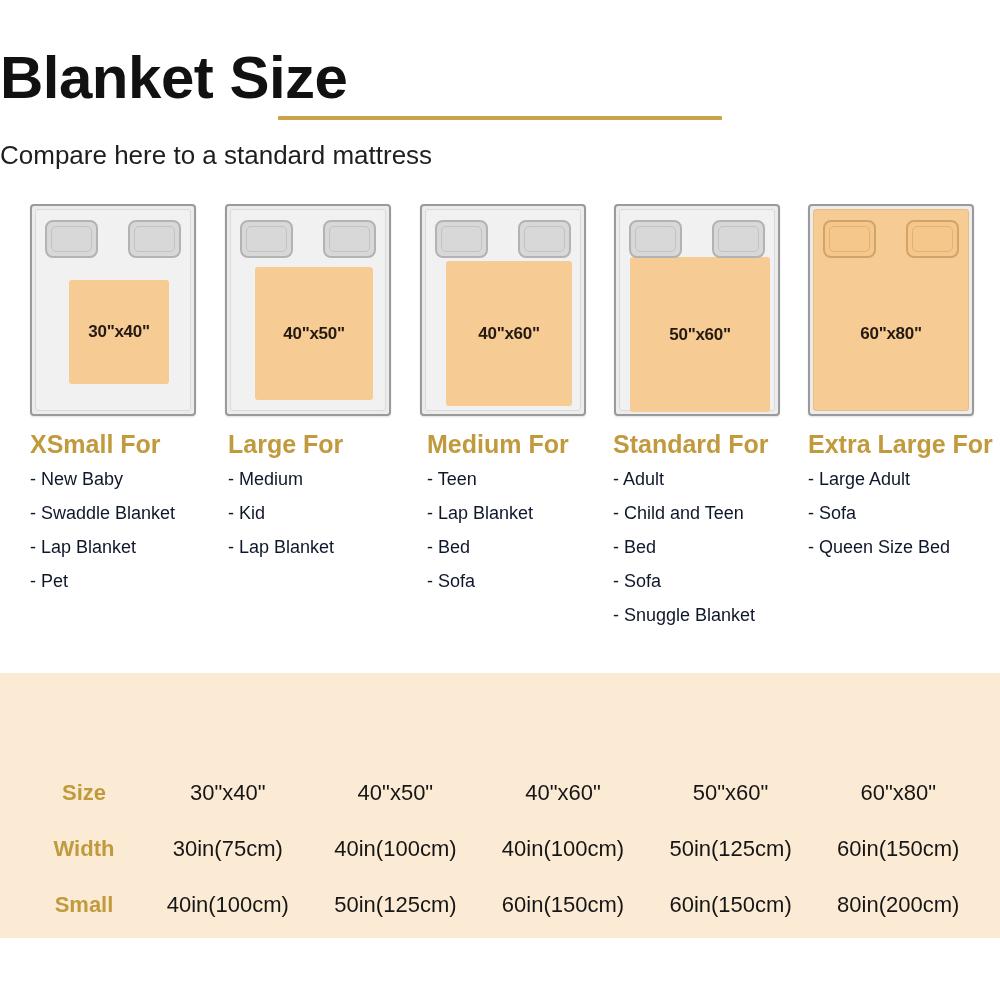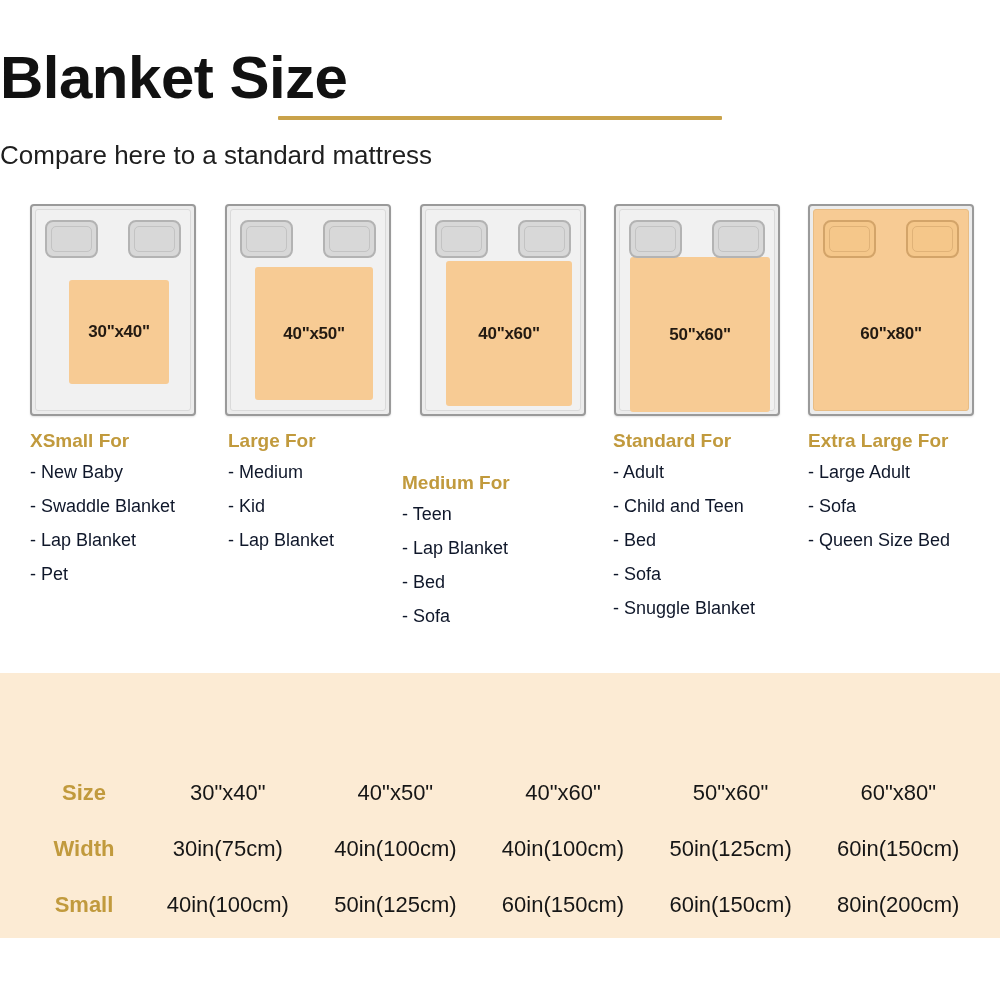--- a/index.html
+++ b/index.html
@@ -97,21 +97,21 @@
     font-size:17px;
     font-weight:bold;
     color:#231a12;
     letter-spacing:-0.3px;
   }
 
   
   #uses { position:absolute; top:430px; left:0; width:1000px; }
   .use-col { position:absolute; top:0; width:200px; }
   .use-heading {
-    font-size:19px;
+    font-size:25px;
     font-weight:bold;
     color:#c19a3d;
     margin-bottom:11px;
     white-space:nowrap;
   }
   .use-item {
     font-size:18px;
     color:#0f172a;
     line-height:1.0;
     margin-bottom:16px;
@@ -212,21 +212,21 @@
       <div class="use-item">- Swaddle Blanket</div>
       <div class="use-item">- Lap Blanket</div>
       <div class="use-item">- Pet</div>
     </div>
     <div class="use-col" style="left: 228px;">
       <div class="use-heading">Large For</div>
       <div class="use-item">- Medium</div>
       <div class="use-item">- Kid</div>
       <div class="use-item">- Lap Blanket</div>
     </div>
-    <div class="use-col" style="left: 402px; margin-top: 42px;">
+    <div class="use-col" style="left: 427px;">
       <div class="use-heading">Medium For</div>
       <div class="use-item">- Teen</div>
       <div class="use-item">- Lap Blanket</div>
       <div class="use-item">- Bed</div>
       <div class="use-item">- Sofa</div>
     </div>
     <div class="use-col" style="left: 613px;">
       <div class="use-heading">Standard For</div>
       <div class="use-item">- Adult</div>
       <div class="use-item">- Child and Teen</div>

